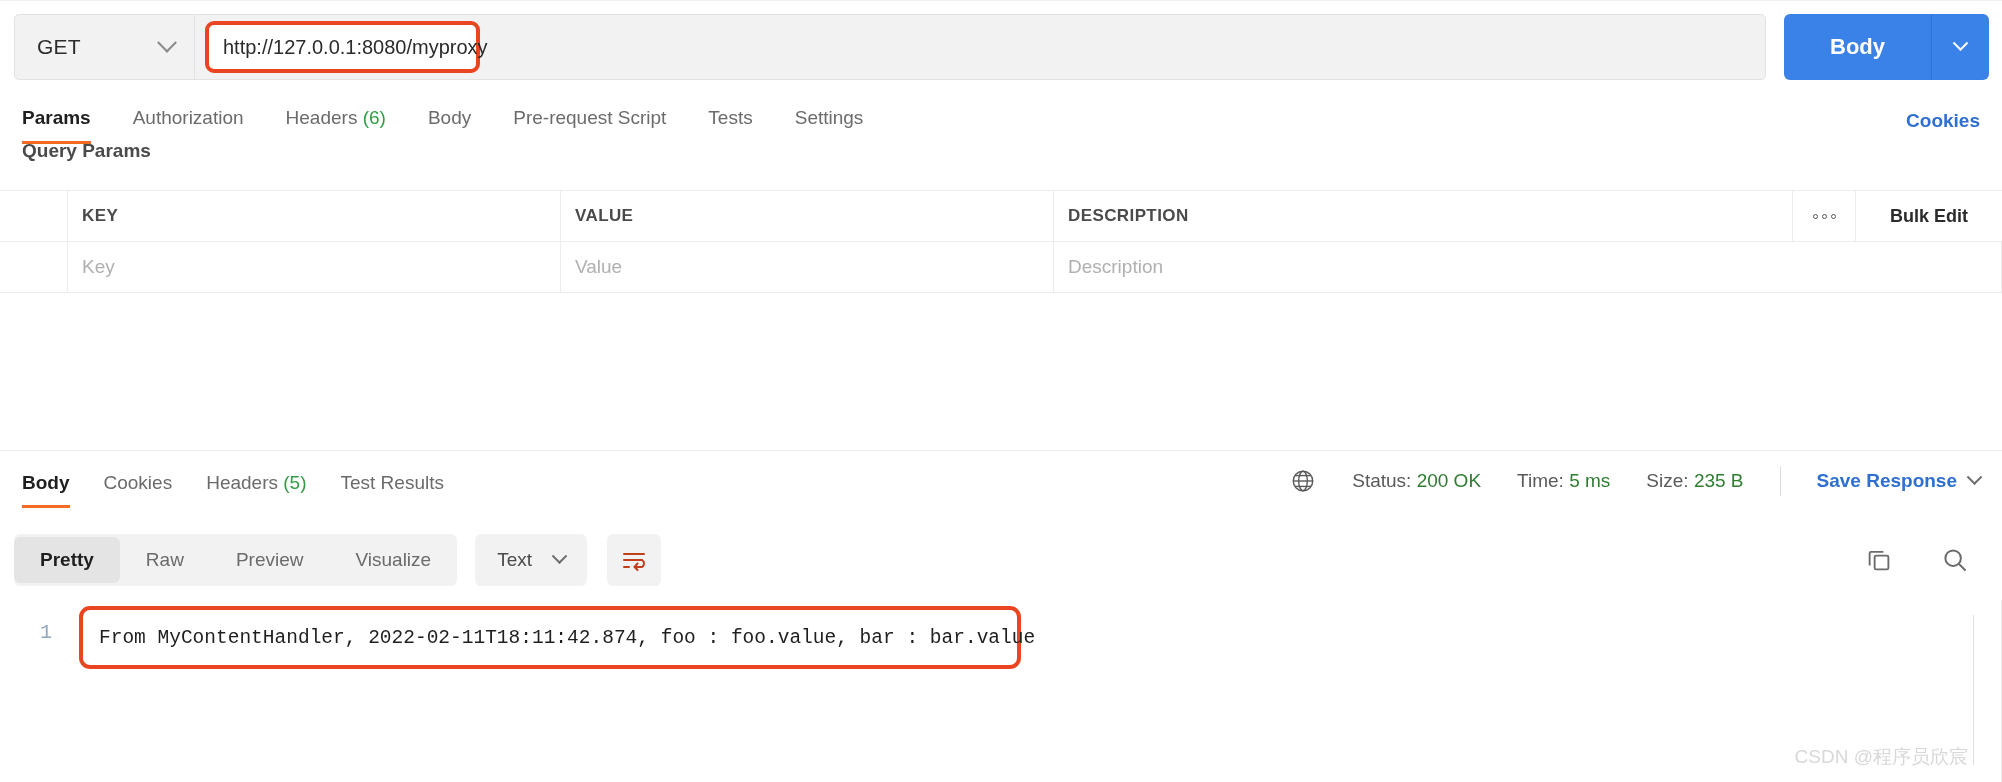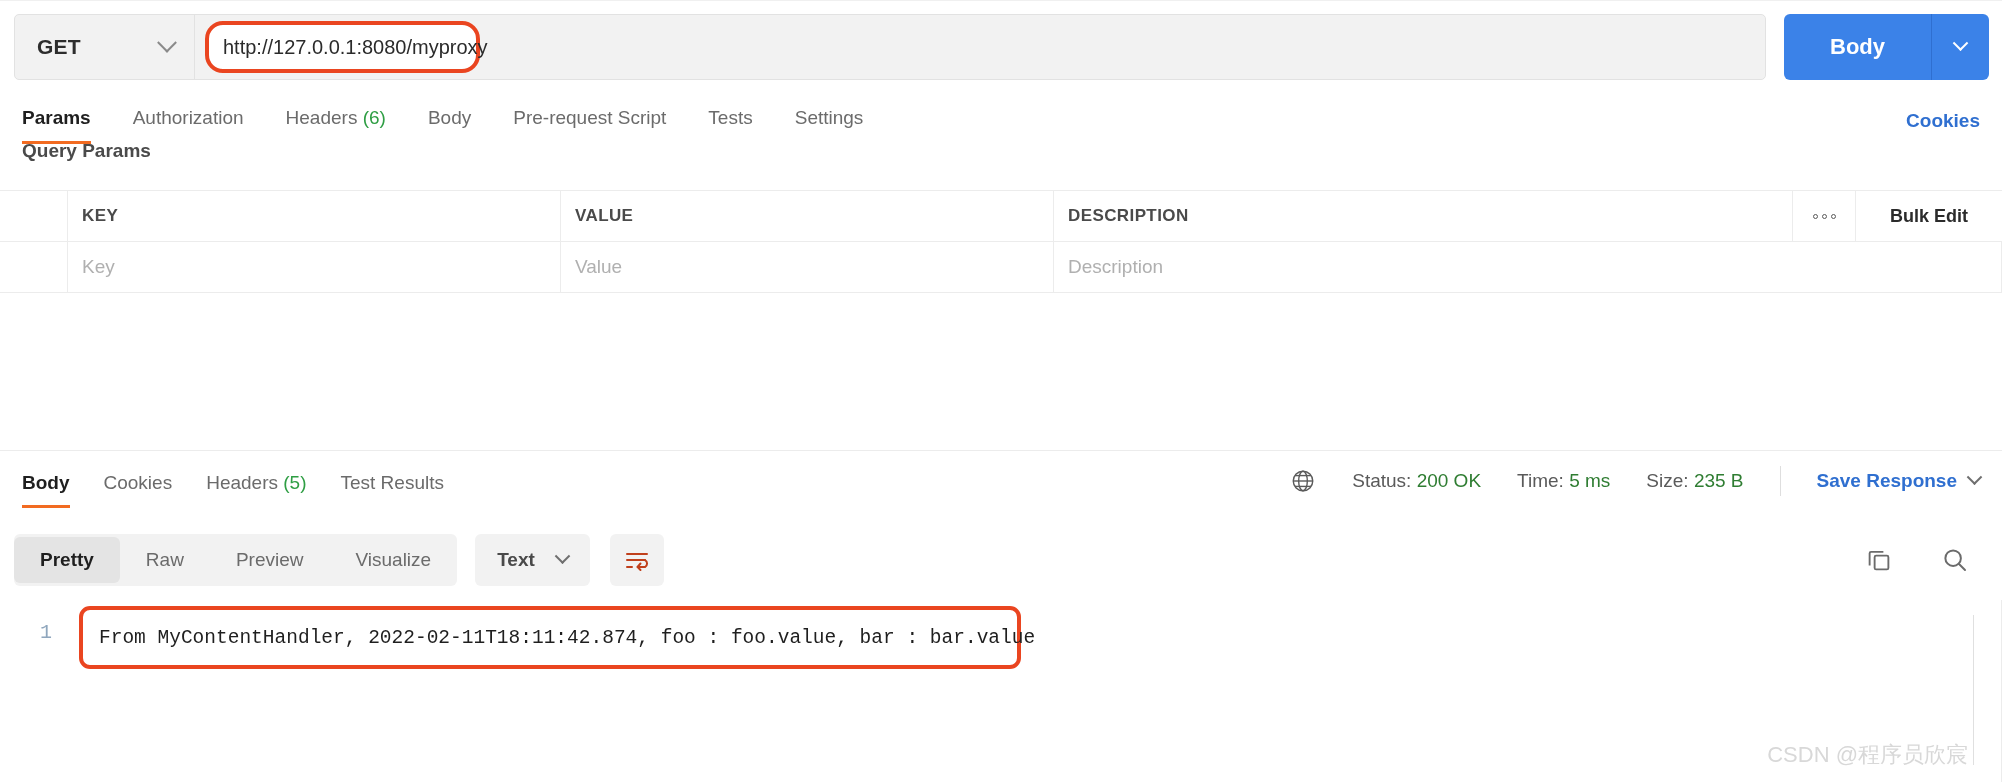--- a/index.html
+++ b/index.html
@@ -34,21 +34,21 @@
     display: flex;
     align-items: center;
     justify-content: space-between;
     padding: 0 20px 0 22px;
     border-right: 1px solid #e2e2e2;
     cursor: pointer;
     user-select: none;
   }
   .method-label {
     font-size: 21px;
-    font-weight: 700;
+    font-weight: 400;
     color: #2d2d2d;
     letter-spacing: .2px;
   }
   .chev {
     display: inline-block;
     width: 14px; height: 14px;
     border-right: 2px solid #8a8a8a;
     border-bottom: 2px solid #8a8a8a;
     transform: rotate(45deg) translate(-3px,-3px);
   }
@@ -62,21 +62,21 @@
     align-items: center;
     padding-left: 10px;
     background: #f2f2f2;
     border-radius: 0 5px 5px 0;
   }
   .url-box {
     width: 275px;
     height: 52px;
     background: #ffffff;
     border: 4px solid #ea4520;
-    border-radius: 18px;
+    border-radius: 9px;
     display: flex;
     align-items: center;
     padding: 0 14px;
   }
   .url-text {
     font-size: 20px;
     color: #2b2b2b;
     white-space: nowrap;
   }
 
@@ -264,21 +264,21 @@
     margin-left: 18px;
     height: 52px;
     background: #f2f2f2;
     border-radius: 6px;
     display: flex;
     align-items: center;
     gap: 22px;
     padding: 0 22px;
     cursor: pointer;
   }
-  .fmt-label { font-size: 19px; color: #4a4a4a; font-weight: 700; }
+  .fmt-label { font-size: 19px; color: #4a4a4a; font-weight: 400; }
   .wrap-btn {
     margin-left: 20px;
     width: 54px; height: 52px;
     background: #f2f2f2;
     border-radius: 6px;
     display: flex; align-items: center; justify-content: center;
     cursor: pointer;
   }
   .right-icons {
     margin-left: auto;
@@ -325,21 +325,21 @@
     background: #e0e0e0;
   }
   .right-rail {
     position: absolute;
     right: 0; top: 0; bottom: 0;
     width: 1px; background: #ececec;
   }
   .watermark {
     position: absolute;
     right: 34px; bottom: 12px;
-    font-size: 22px;
+    font-size: 19px;
     color: #d8d8d8;
     white-space: nowrap;
     margin-left: 12px;
   }
   .top-rule {
     position: absolute; top: 0; left: 0; right: 0;
     height: 1px; background: #f0f0f0;
   }
 </style>
 </head>

